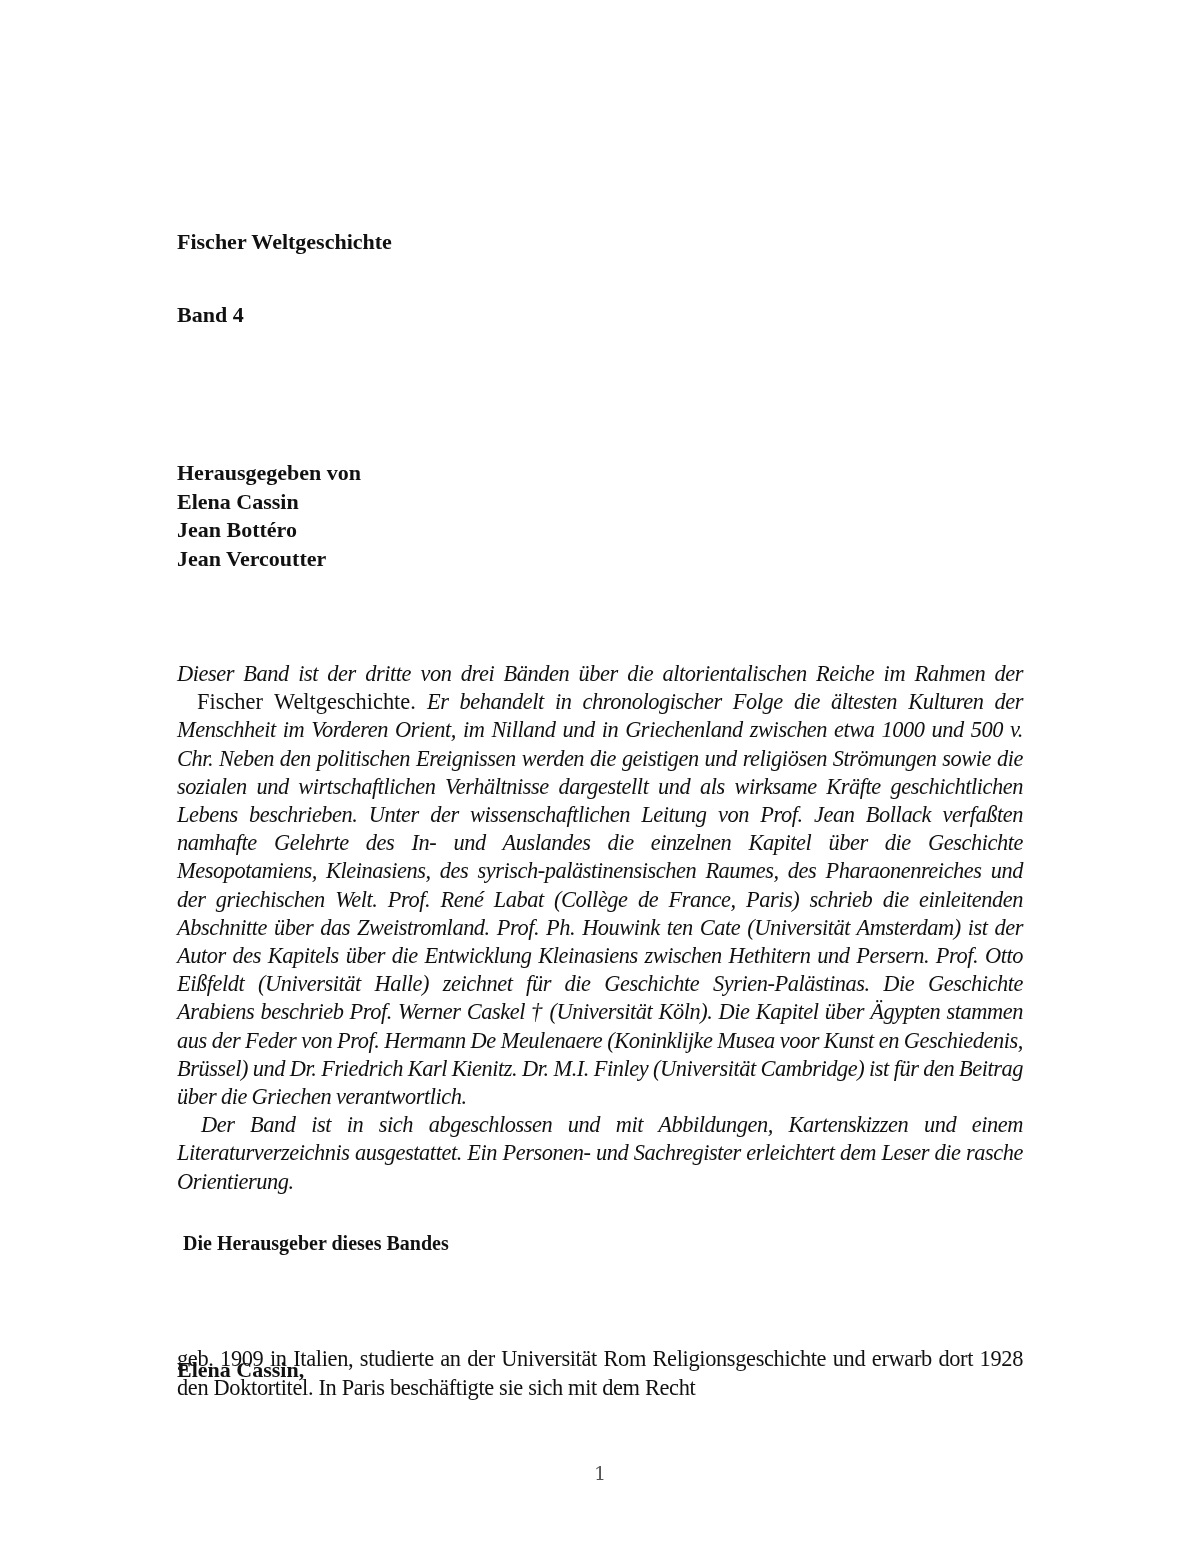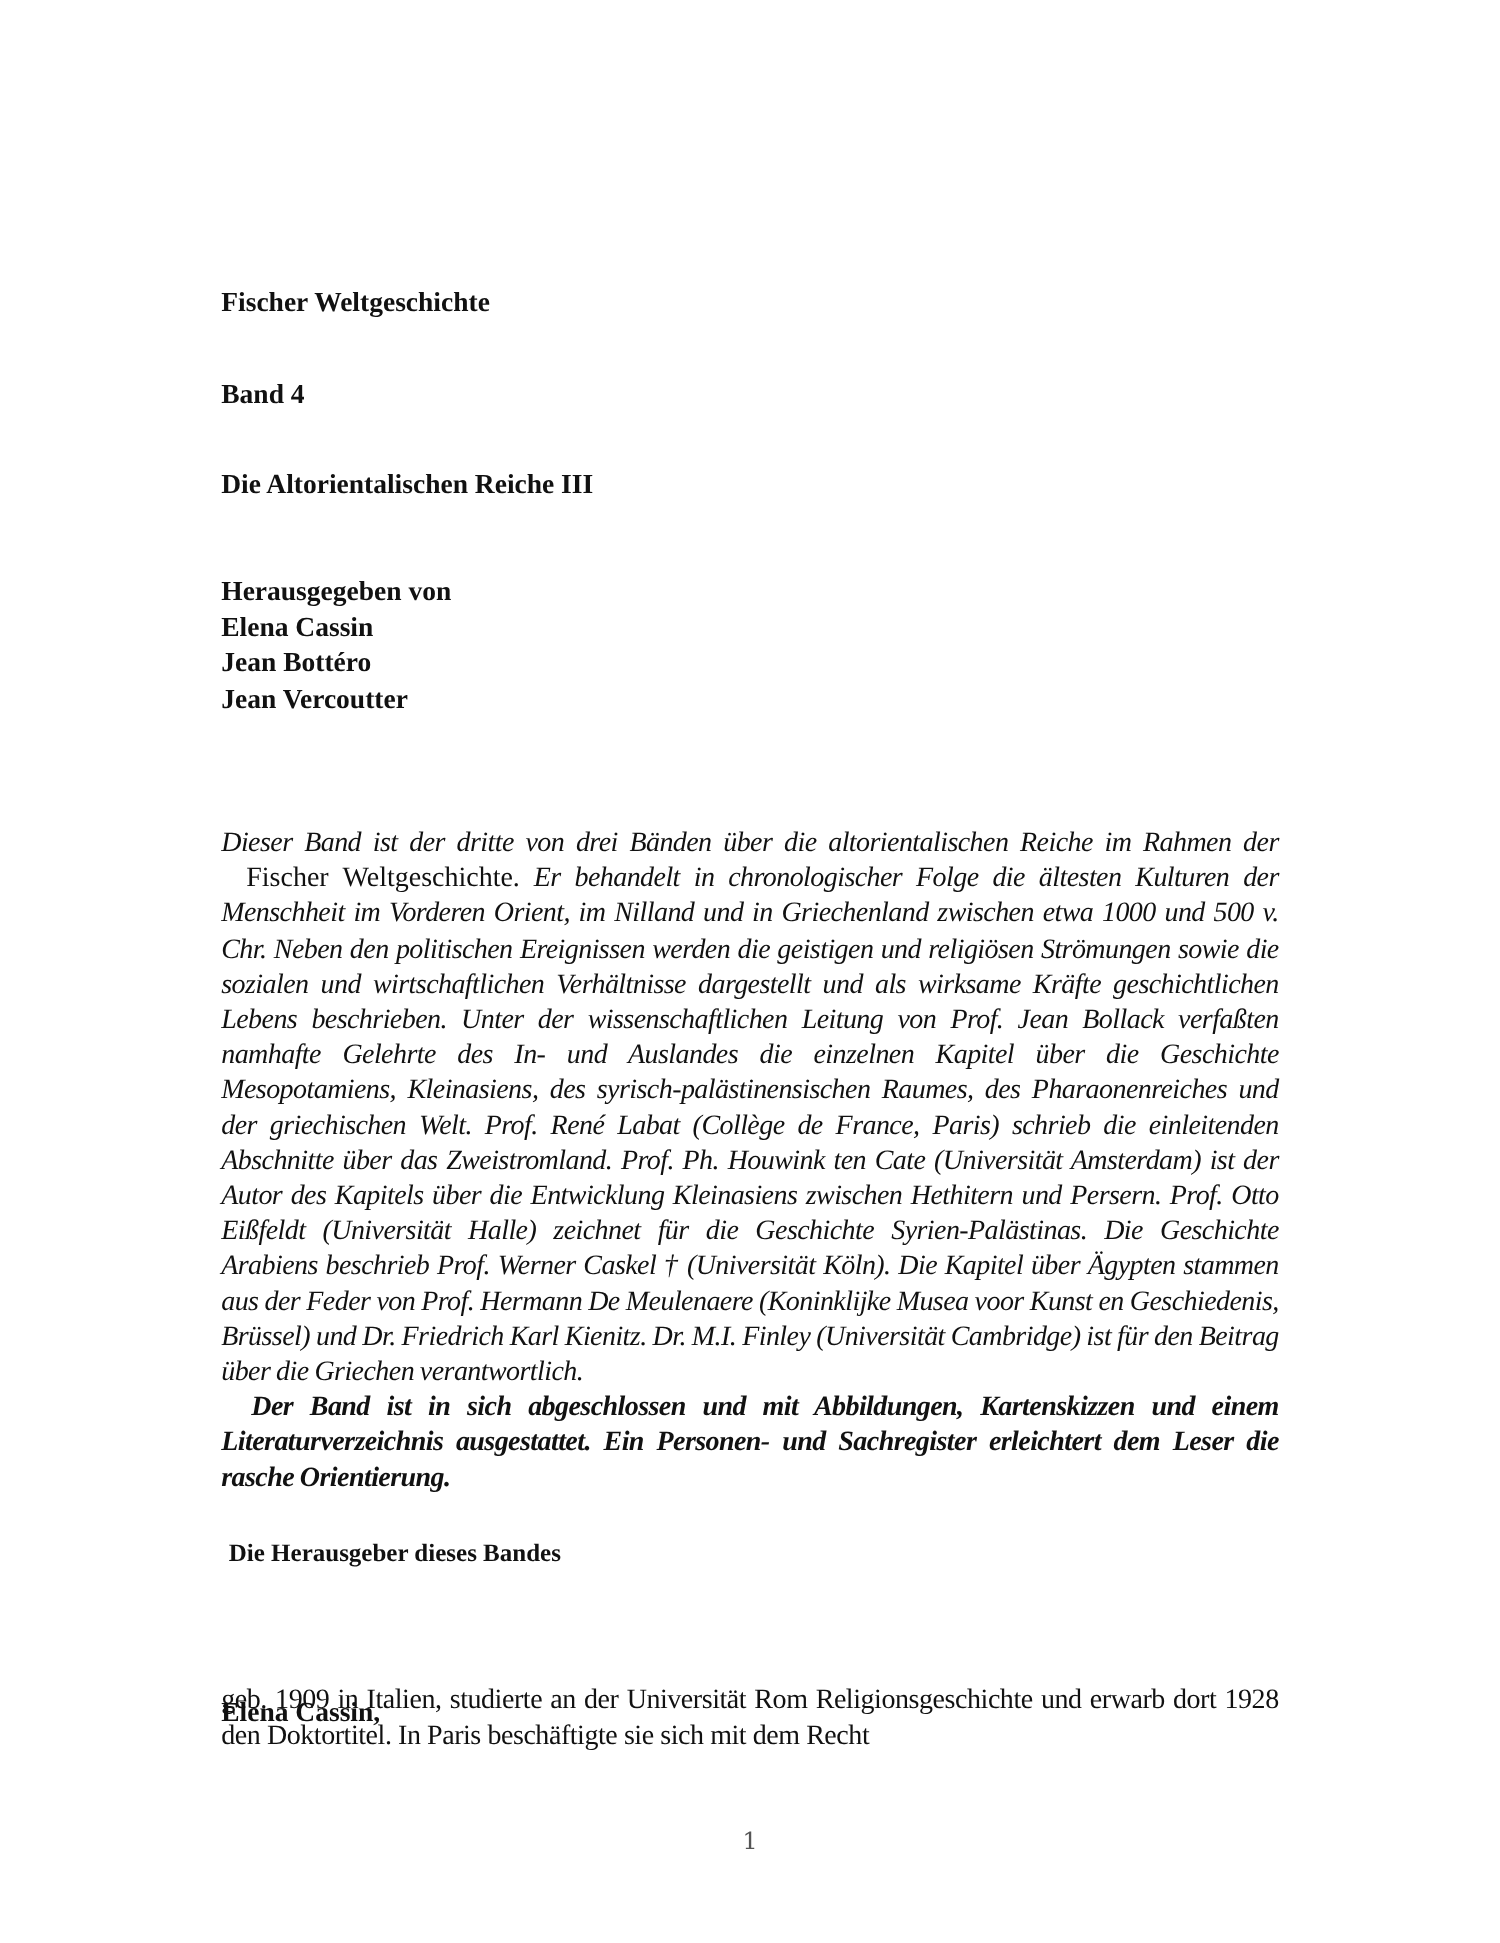--- a/index.html
+++ b/index.html
@@ -16,21 +16,21 @@
     .t-editors { top: 459px; }
     .line { display: block; white-space: nowrap; }
 
     .blurb {
       position: absolute; left: 177px; top: 660px; width: 846px;
       font-size: 22.4px; line-height: 28.2px; font-style: italic;
       text-align: justify; letter-spacing: -0.45px; word-spacing: -0.5px;
     }
     .blurb p { margin: 0; }
     .blurb .upright { font-style: normal; letter-spacing: 0; margin-left: 20px; }
-    .blurb p.indent { text-indent: 24px; font-weight: bold; }
+    .blurb p.indent { text-indent: 24px; }
 
     .section-heading {
       position: absolute; left: 183px; top: 1229px;
       font-weight: bold; font-size: 20px; line-height: 28px; white-space: nowrap;
     }
     .person-name {
       position: absolute; left: 177px; top: 1316px;
       font-weight: bold; font-size: 22px; line-height: 28px; white-space: nowrap; margin-top: 40px;
     }
     .bio {
@@ -50,21 +50,20 @@
 
   <div class="title-block t-series">
     <span class="line">Fischer Weltgeschichte</span>
   </div>
 
   <div class="title-block t-band">
     <span class="line">Band 4</span>
   </div>
 
   <div class="title-block t-title">
-    <span class="line">Die Altorientalischen Reiche III</span>
   </div>
 
   <div class="title-block t-editors">
     <span class="line">Herausgegeben von</span>
     <span class="line">Elena Cassin</span>
     <span class="line">Jean Bottéro</span>
     <span class="line">Jean Vercoutter</span>
   </div>
 
   <div class="blurb">

